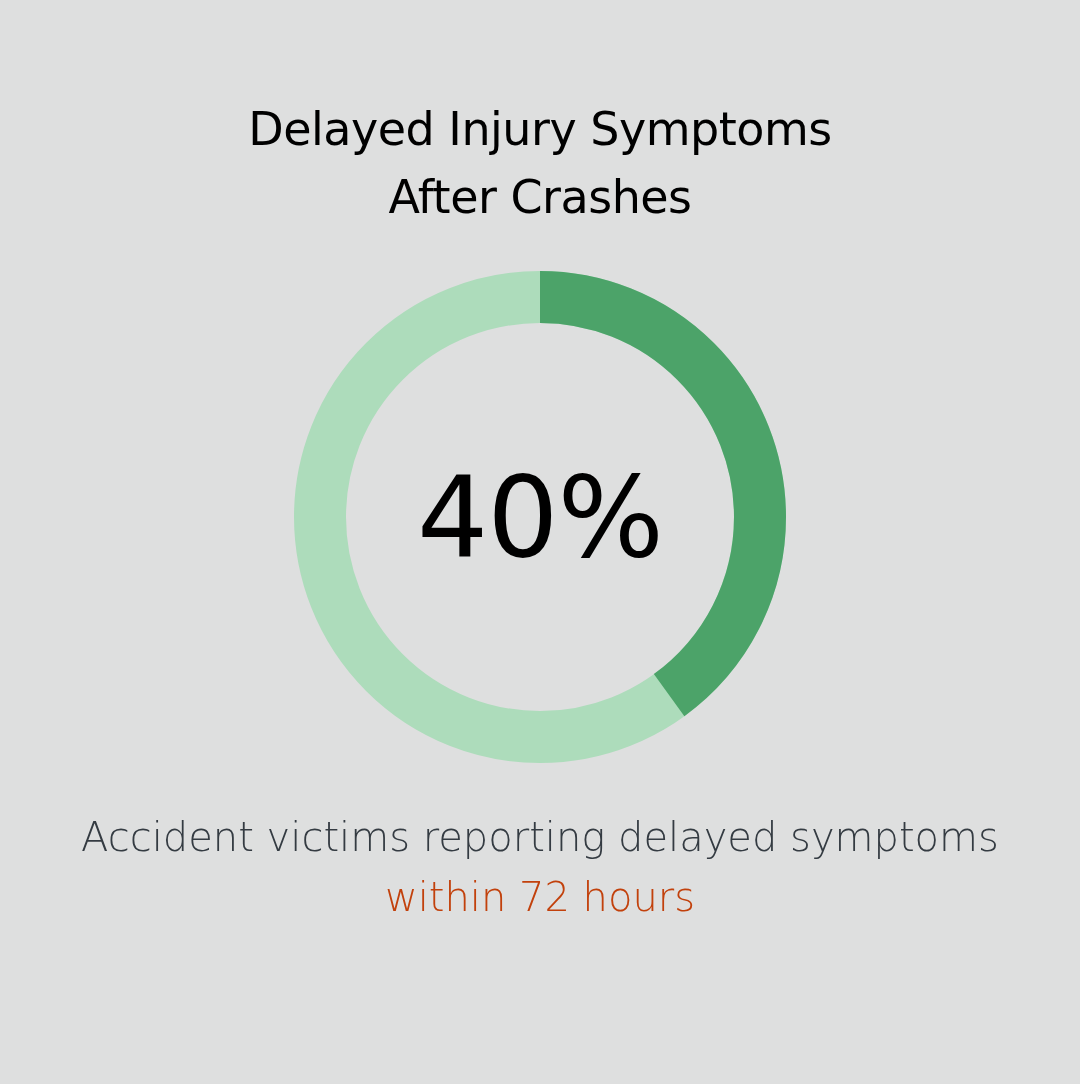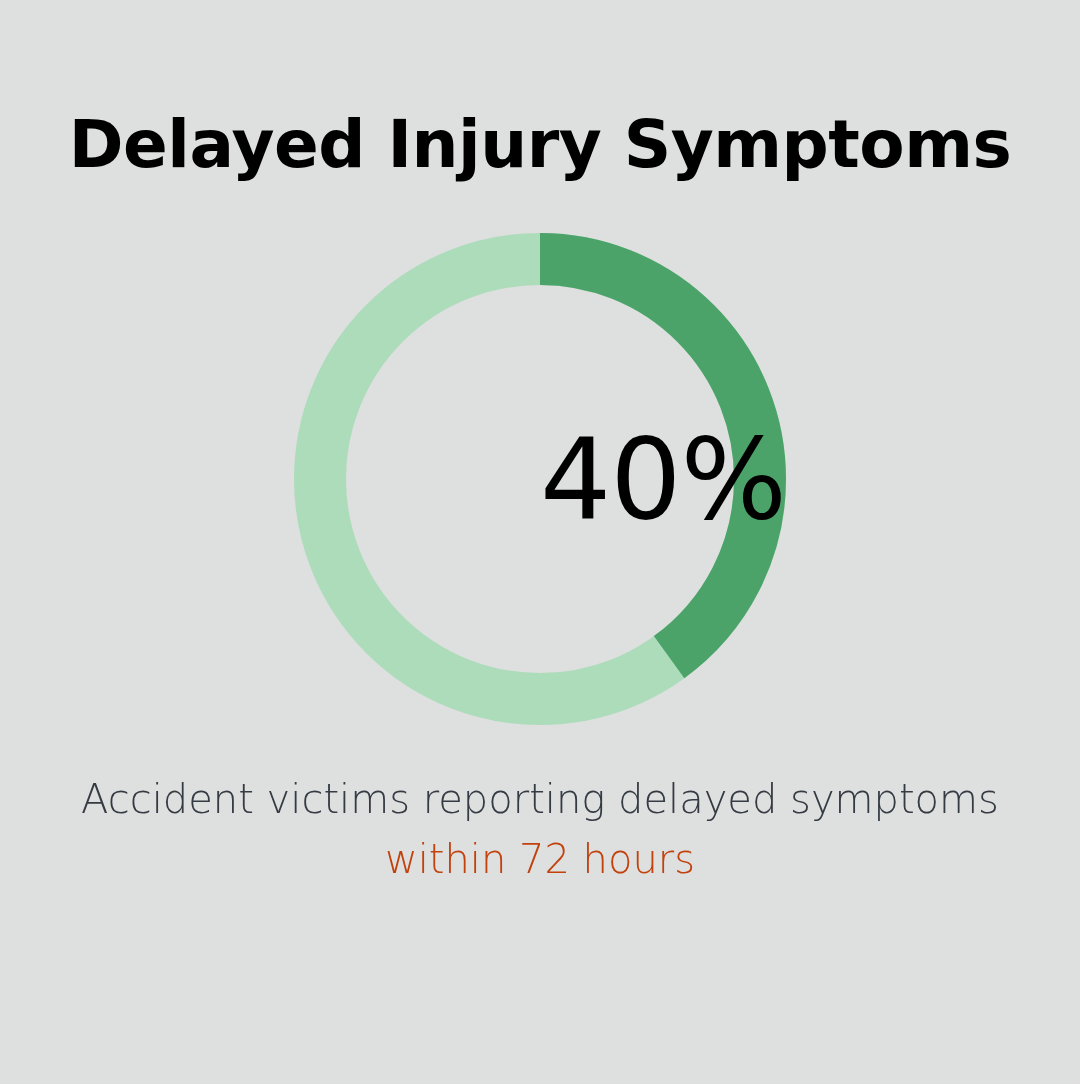--- a/index.html
+++ b/index.html
@@ -29,22 +29,22 @@
   
   .title-block {
     width: 1000px;
     margin-top: 96px;
     text-align: center;
   }
 
   .title-line {
     display: block;
     font-family: "DejaVu Sans", "Liberation Sans", sans-serif;
-    font-size: 66px;
-    font-weight: 700;
+    font-size: 46px;
+    font-weight: 400;
     line-height: 1.47;
     letter-spacing: -0.5px;
     color: #000000;
     white-space: nowrap;
   }
 
   
   .gauge-wrap {
     position: relative;
     width: 492px;
@@ -59,21 +59,21 @@
   }
 
   .gauge-center {
     position: absolute;
     top: 0;
     left: 0;
     width: 492px;
     height: 492px;
     display: flex;
     align-items: center;
-    justify-content: flex-end;
+    justify-content: center;
     pointer-events: none;
   }
 
   .gauge-value {
     font-family: "DejaVu Sans", "Liberation Sans", sans-serif;
     font-size: 112px;
     font-weight: 400;
     line-height: 1;
     color: #000000;
     letter-spacing: -1px;
@@ -96,20 +96,21 @@
     white-space: nowrap;
   }
 </style>
 </head>
 <body style="background: rgb(222, 223, 223);">
 
 <div class="infographic" style="background: rgb(222, 223, 223);">
 
   <div class="title-block">
     <span class="title-line" style="color: rgb(0, 0, 0);">Delayed Injury Symptoms</span>
+    <span class="title-line" style="color: rgb(0, 0, 0);">After Crashes</span>
   </div>
 
   <div class="gauge-wrap">
     <svg class="gauge-svg" viewBox="0 0 492 492">
 
       <circle id="gauge-track" cx="246" cy="246" r="220" fill="none" stroke-width="52" stroke="#addcbb"></circle>
 
       <circle id="gauge-fill" cx="246" cy="246" r="220" fill="none" stroke-width="52" transform="rotate(-90 246 246)" stroke="#4ca369" stroke-dasharray="552.9203070318036 829.3804605477054" stroke-dashoffset="0"></circle>
     </svg>
     <div class="gauge-center">

